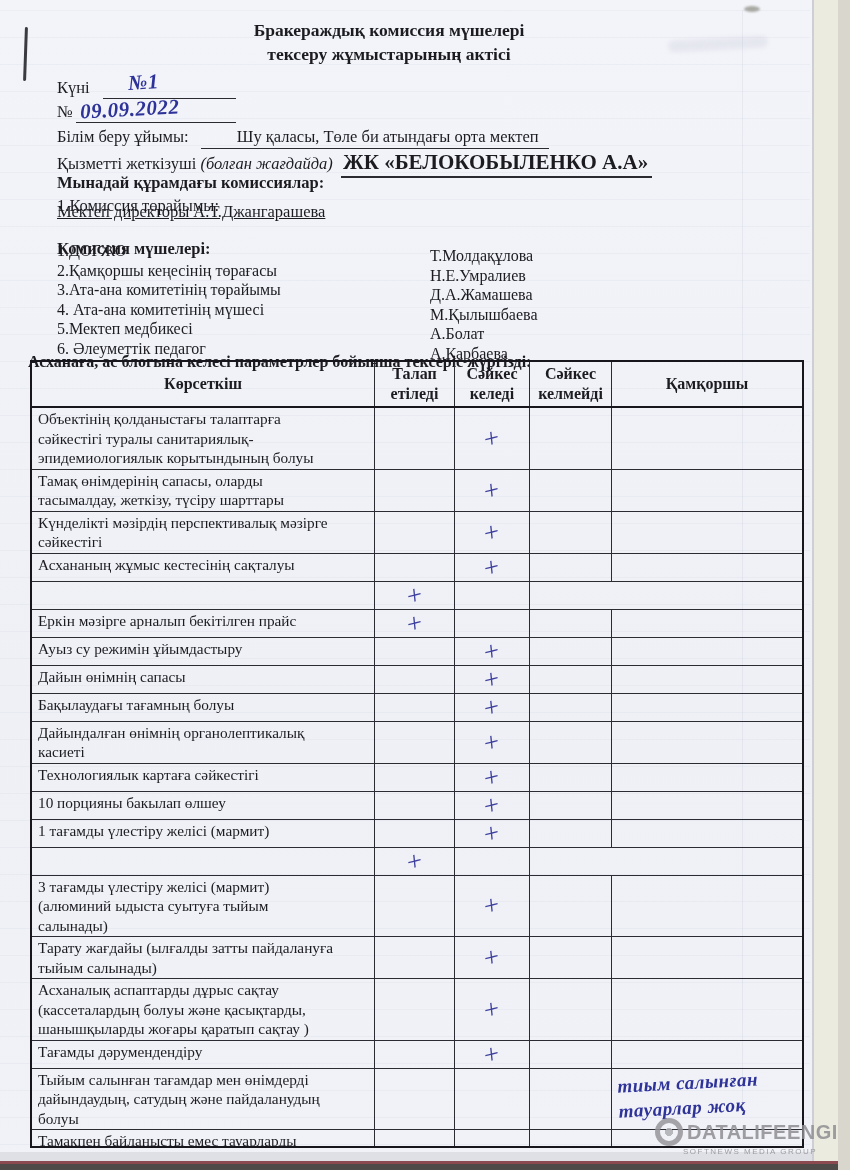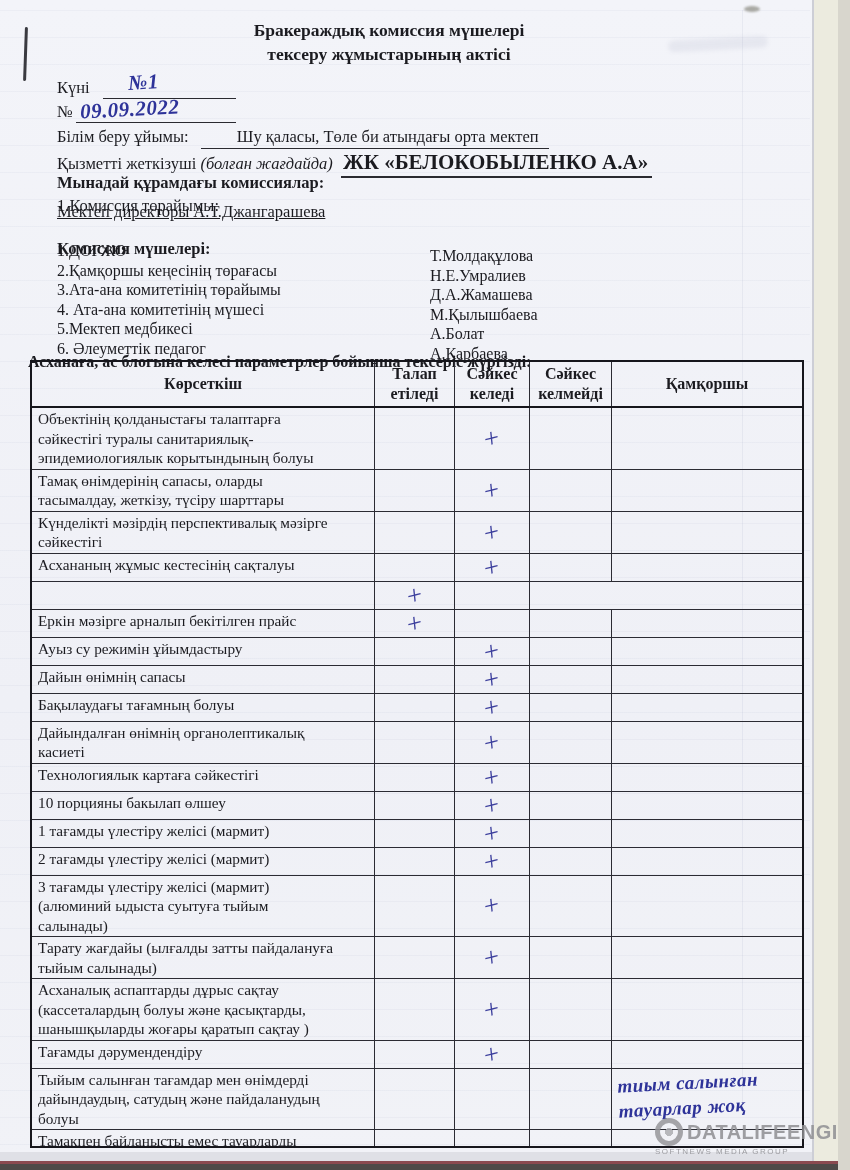--- a/index.html
+++ b/index.html
@@ -46,21 +46,21 @@
   .c-mark{display:flex;align-items:center;justify-content:center;padding:0;}
   .check{display:inline-block;color:#3c3f9d;font-size:27px;font-weight:400;transform:rotate(-14deg) skewX(-8deg);line-height:1;}
   .c-note{position:relative;}
   .hw-note{display:inline-block;white-space:pre-line;font-style:italic;font-weight:bold;color:#2e3399;font-size:19px;line-height:25px;transform:rotate(-3deg);letter-spacing:.5px;}
 
   
   .wm{position:absolute;left:655px;top:1118px;width:190px;color:#8f8f93;opacity:.85;z-index:6;}
   .wm-row{display:flex;align-items:center;gap:4px;}
   .wm-gear{width:28px;height:28px;border-radius:50%;border:5px solid #97979b;box-sizing:border-box;background:radial-gradient(circle,#aeaeb2 0 4px,transparent 4px);flex:0 0 auto;}
   .wm-brand{font-family:"Liberation Sans",sans-serif;font-weight:bold;font-size:20px;letter-spacing:.5px;white-space:nowrap;}
-  .wm-tag{font-family:"Liberation Sans",sans-serif;font-size:8px;letter-spacing:1.5px;margin-top:1px;white-space:nowrap;}
+  .wm-tag{font-family:"Liberation Sans",sans-serif;font-size:8px;letter-spacing:1.5px;text-align:center;margin-top:1px;white-space:nowrap;}
 </style>
 </head>
 <body>
 
 <div class="page">
 
   <div class="edge-right"></div>
   <div class="edge-bottom-light"></div>
   <div class="edge-bottom-red"></div>
   <div class="edge-bottom-dark"></div>
@@ -253,21 +253,20 @@
         <div class="trow">
           <div class="cell c-ind">1 тағамды үлестіру желісі  (мармит)</div>
           <div class="cell c-mark"></div>
           <div class="cell c-mark">
             <span class="check">+</span>
           </div>
           <div class="cell c-mark"></div>
           <div class="cell c-note"></div>
         </div>
         <div class="trow">
-          <div class="cell c-ind">2 тағамды үлестіру желісі  (мармит)</div>
           <div class="cell c-mark"></div>
           <div class="cell c-mark">
             <span class="check">+</span>
           </div>
           <div class="cell c-mark"></div>
           <div class="cell c-note"></div>
         </div>
         <div class="trow">
           <div class="cell c-ind">3 тағамды үлестіру желісі  (мармит)
 (алюминий ыдыста суытуға тыйым

